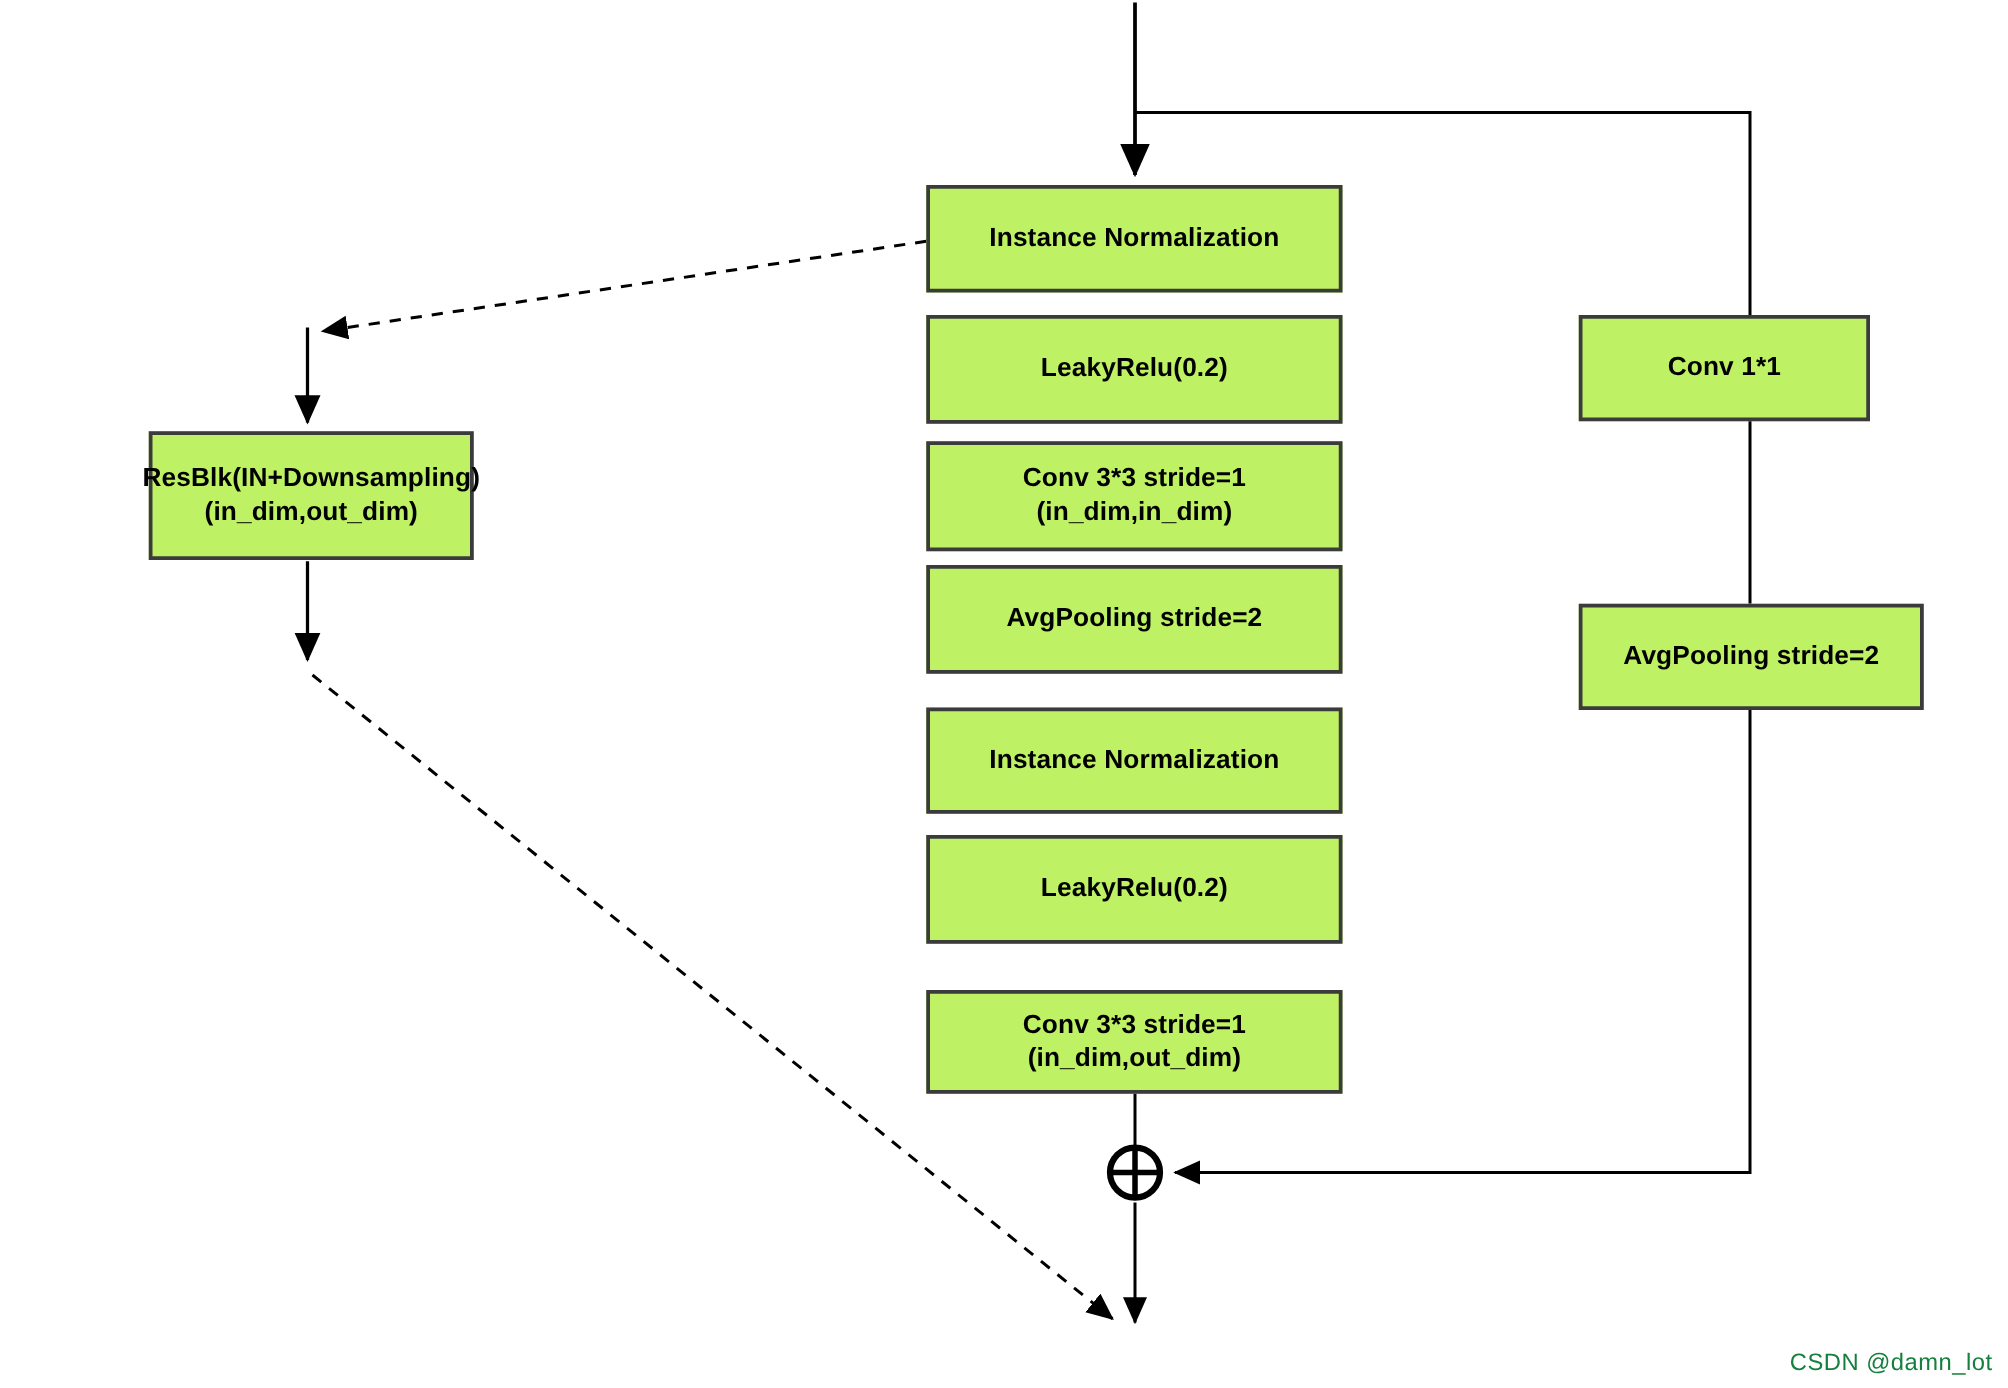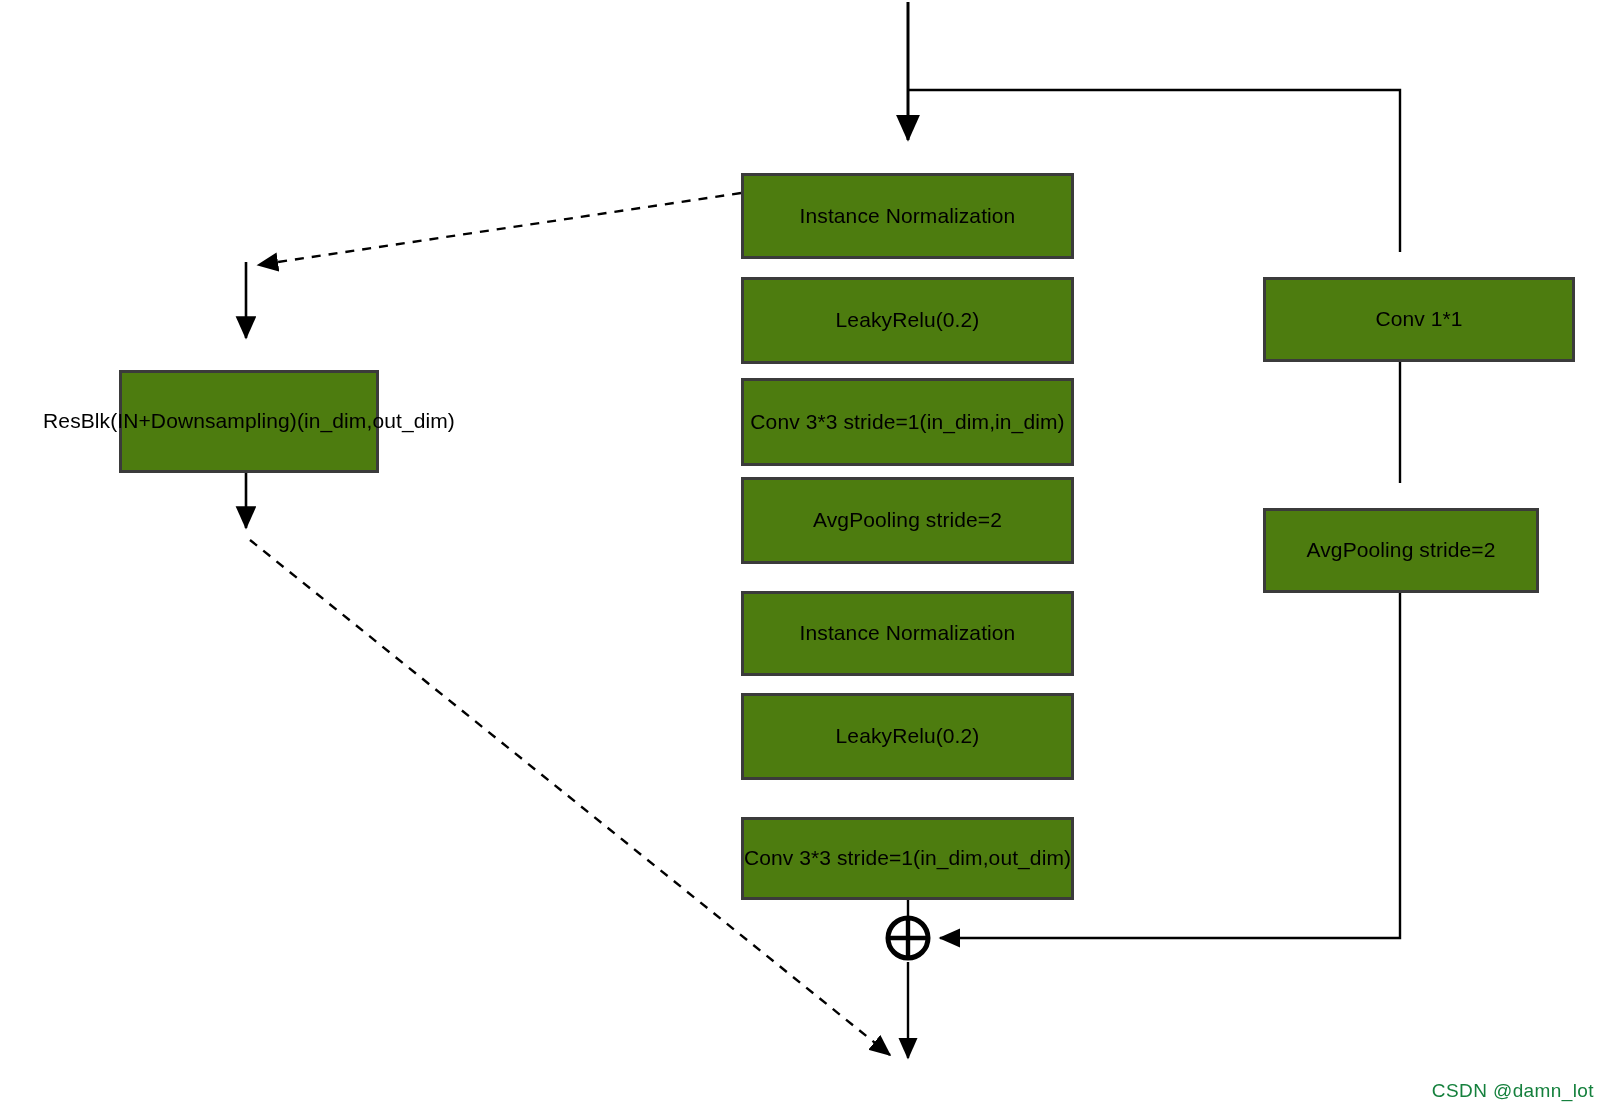--- a/index.html
+++ b/index.html
@@ -19,38 +19,37 @@
     position: absolute;
     left: 0;
     top: 0;
     width: 1606px;
     height: 1110px;
   }
   .node {
     position: absolute;
     box-sizing: border-box;
     border: 3px solid #3b3b3b;
-    background: #4d7c0f;
+    background: #bef264;
     display: flex;
     align-items: center;
     justify-content: center;
     text-align: center;
     color: #000000;
-    font-weight: normal;
+    font-weight: bold;
     font-size: 21px;
     line-height: 1.28;
     letter-spacing: 0.1px;
     white-space: nowrap;
-    margin-top: 25px;
   }
   .node .lbl {
     display: block;
   }
   .node.two-line {
-    flex-direction: row;
+    flex-direction: column;
   }
   .node.overflow-label {
     overflow: visible;
   }
   .node.overflow-label .lbl {
     position: relative;
     left: 0;
   }
   .watermark {
     position: absolute;
@@ -132,21 +131,21 @@
 
   <div class="node" style="left:741px; top:668px; width:333px; height:87px;">
     <span class="lbl">LeakyRelu(0.2)</span>
   </div>
 
   <div class="node two-line" style="left:741px; top:792px; width:333px; height:83px;">
     <span class="lbl">Conv 3*3 stride=1</span>
     <span class="lbl">(in_dim,out_dim)</span>
   </div>
 
-  <div class="node" style="left:1263px; top:252px; width:312px; height:85px;">
+  <div class="node" style="left:1263px; top:252px; width:233px; height:85px;">
     <span class="lbl">Conv 1*1</span>
   </div>
 
   <div class="node" style="left:1263px; top:483px; width:276px; height:85px;">
     <span class="lbl">AvgPooling stride=2</span>
   </div>
 
   <div class="plus-node" style="left:883px; top:913px;">
     <svg viewBox="0 0 50 50" width="50" height="50" xmlns="http://www.w3.org/2000/svg">
       <circle cx="25" cy="25" r="20" fill="#ffffff" stroke="#000000" stroke-width="5"></circle>

